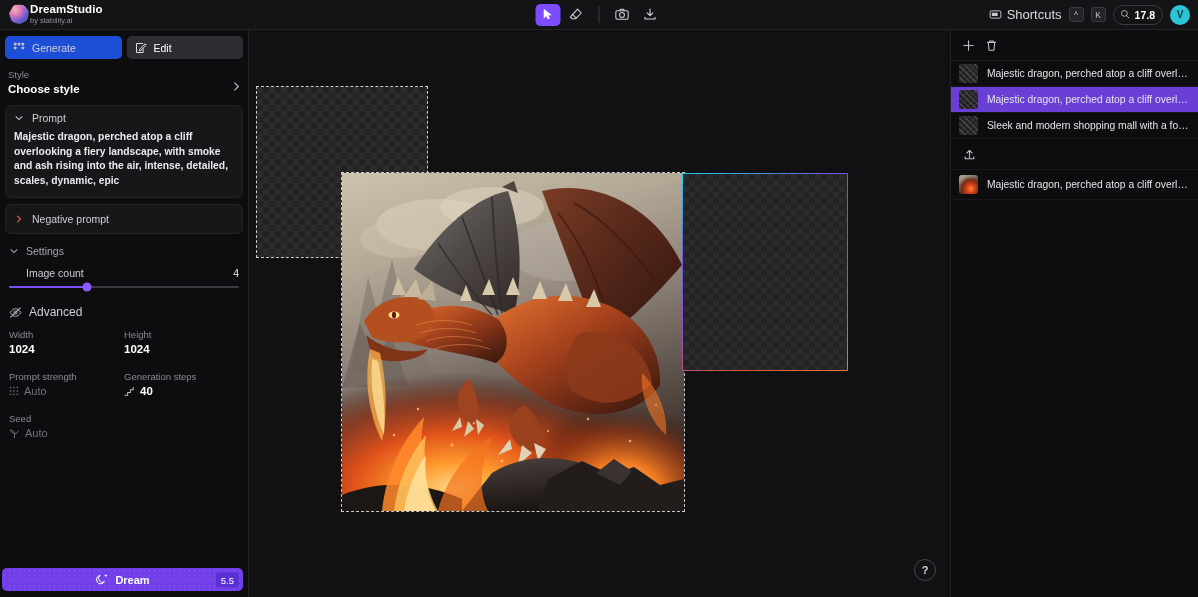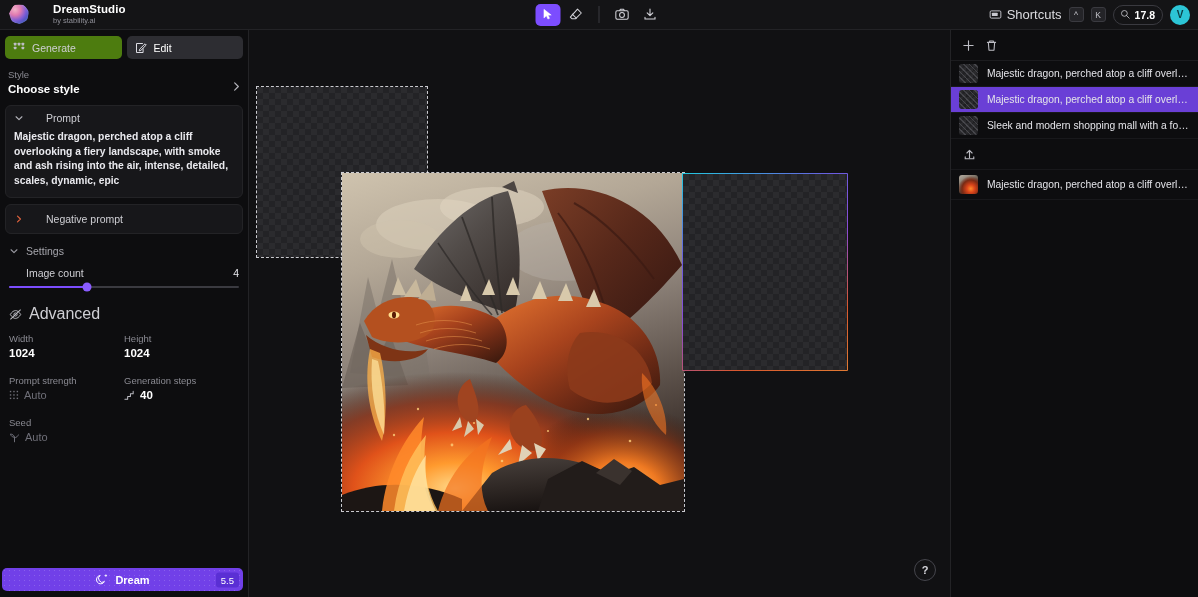--- a/index.html
+++ b/index.html
@@ -13,21 +13,21 @@
   #app { position: relative; width: 1198px; height: 597px; display: flex; flex-direction: column; }
 
   
   .topbar {
     height: 30px; flex: 0 0 30px;
     background: #141416;
     display: flex; align-items: center;
     position: relative;
     border-bottom: 1px solid #232326;
   }
-  .brand { display: flex; gap: 24px; padding-left: 9px; width: 249px; }
+  .brand { display: flex; gap: 1px; padding-left: 9px; width: 249px; }
   .brand-logo {
     width: 20px; height: 20px; border-radius: 50%;
     background:
       radial-gradient(circle at 30% 28%, #f2b3c8 0%, #e07ab0 28%, #7b5cd6 55%, #3f4fb8 75%, #2a2f6b 100%);
     box-shadow: inset 0 0 3px rgba(255,255,255,.35);
     clip-path: polygon(25% 2%, 75% 2%, 100% 35%, 92% 80%, 55% 100%, 14% 88%, 0 45%);
   }
   .brand-text { line-height: 1.02; }
   .brand-title { font-size: 11.5px; font-weight: bold; color: #fff; letter-spacing: .1px; }
   .brand-sub { font-size: 7.5px; color: #8f8f97; margin-top: 1px; }
@@ -77,38 +77,38 @@
   
   .leftpanel {
     width: 249px; flex: 0 0 249px; background: #0d0d0f;
     border-right: 1px solid #232326;
     display: flex; flex-direction: column;
     position: relative;
   }
   .seg-tabs { display: flex; gap: 5px; padding: 6px 5px 5px 5px; }
   .seg-tab {
     flex: 1; height: 23px; border-radius: 5px;
-    background: #4d7c0f; display: flex; align-items: center; gap: 7px;
+    background: #1d4ed8; display: flex; align-items: center; gap: 7px;
     padding-left: 8px; font-size: 10.5px; color: #cfcfd4; cursor: pointer;
   }
   .seg-tab.active { background: #2d2d32; color: #fff; }
   .style-row {
     padding: 5px 8px 7px 8px; cursor: pointer;
     display: block; position: relative;
   }
   .style-label { font-size: 9.5px; color: #8a8a92; margin-bottom: 3px; }
   .style-value { font-size: 11.5px; font-weight: bold; color: #fff; }
   .style-chevron { position: absolute; right: 6px; top: 50%; transform: translateY(-2px); color: #b5b5bc; }
 
   .card {
     background: #17171a; border: 1px solid #232326; border-radius: 6px;
     margin: 3px 5px 0 5px;
   }
   .card-head {
-    display: flex; align-items: center; gap: 22px;
+    display: flex; align-items: center; gap: 8px;
     padding: 6px 8px 4px 8px; cursor: pointer;
   }
   .card-head-title { font-size: 10.5px; color: #cfcfd4; }
   .prompt-text {
     padding: 2px 8px 9px 8px;
     font-size: 10.3px; line-height: 1.42; color: #e9e9ee; font-weight: bold;
     cursor: text;
   }
   .card.neg { margin-top: 6px; }
   .card.neg .card-head { padding: 8px 8px 8px 8px; }
@@ -132,21 +132,21 @@
   .slider-thumb {
     position: absolute; left: 34%; top: 50%;
     width: 9px; height: 9px; border-radius: 50%;
     background: #8a5cff; transform: translate(-50%, -50%);
   }
 
   .adv-row {
     display: flex; align-items: center; gap: 7px;
     padding: 17px 9px 5px 9px; cursor: pointer;
   }
-  .adv-label { font-size: 16px; color: #cfcfd4; }
+  .adv-label { font-size: 12px; color: #cfcfd4; }
 
   .grid2 { display: flex; padding: 5px 9px 0 9px; }
   .grid2 > div { width: 50%; }
   .f-label { font-size: 9.5px; color: #8a8a92; margin-bottom: 3px; }
   .f-value { font-size: 11.5px; font-weight: bold; color: #fff; }
   .f-value.auto { display: flex; align-items: center; gap: 5px; font-weight: normal; font-size: 11px; color: #6f6f78; }
   .f-value.withicon { display: flex; align-items: center; gap: 5px; }
   .field-block { margin-top: 11px; }
 
   .dream-wrap { margin-top: auto; padding: 5px 5px 6px 2px; }

